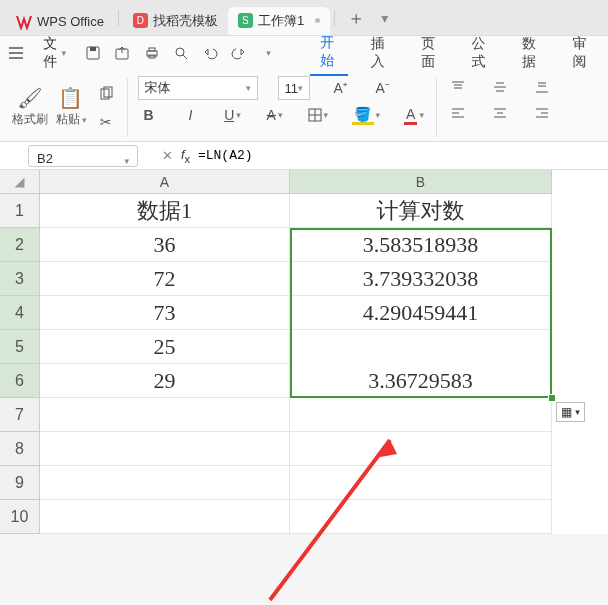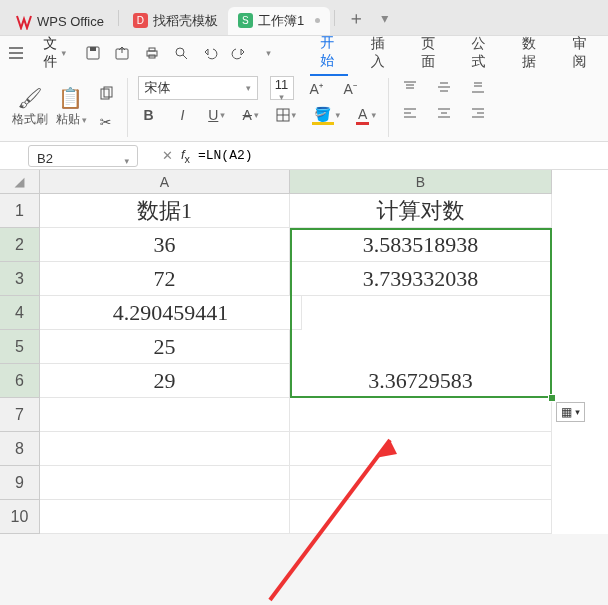--- a/index.html
+++ b/index.html
@@ -22,24 +22,24 @@
   .menu-item { padding: 4px 10px; font-size: 14px; color: #444; border-radius: 4px; }
   .menu-item.active { color: #1a73e8; border-bottom: 2px solid #1a73e8; border-radius:0; }
   .file-label { display:flex; align-items:center; gap:4px; padding:4px 6px; font-size:14px; }
   
   
   .ribbon { display: flex; height: 72px; background: #fafafa; padding: 4px 8px 0; border-bottom: 1px solid #ddd; }
   .grpsep { width:1px; background:#e0e0e0; margin:4px 6px; }
   .rcol { display:flex; flex-direction:column; align-items:center; justify-content:center; gap:2px; padding:0 4px; font-size:12px; color:#555; }
   .rcol .ico { font-size:20px; height:22px; display:flex; align-items:center; }
   .rrow { display:flex; flex-direction:column; gap:4px; padding: 2px 4px; }
-  .rline { display:flex; align-items:center; gap:12px; }
+  .rline { display:flex; gap:20px; }
   .select { display:flex; align-items:center; justify-content:space-between; border:1px solid #ccc; background:#fff; height:24px; padding:0 6px; font-size:13px; }
   .select.font { width: 120px; }
-  .select.size { width: 24px; flex-direction: column; }
+  .select.size { width: 32px; }
   .btn { display:flex; align-items:center; justify-content:center; min-width:22px; height:22px; color:#555; font-size:14px; border-radius:3px; padding:0 2px; }
   .btn .dd { font-size:9px; margin-left:2px; color:#888; }
   
   
   .fxrow { display:flex; align-items:center; height:28px; background:#fff; border-bottom:1px solid #ddd; }
   .namebox { width:110px; display:flex; align-items:flex-end; justify-content:space-between; border:1px solid #ccc; margin:2px 16px 2px 28px; height:22px; padding:0 8px; font-size:13px; background:#fff; border-radius:3px; }
   .fxarea { display:flex; align-items:center; gap:8px; flex:1; padding:0 8px; }
   .fxinput { flex:1; font-size:13px; font-family: "Courier New", monospace; border:none; outline:none; }
   
   
@@ -286,20 +286,21 @@
     <div class="cell cA">36</div>
     <div class="cell cB">3.583518938</div>
     </div>
   <div class="row">
       <div class="rowh sel">3</div>
     <div class="cell cA">72</div>
     <div class="cell cB">3.739332038</div>
     </div>
   <div class="row">
       <div class="rowh sel">4</div>
+    <div class="cell cA">73</div>
     <div class="cell cB">4.290459441</div>
     </div>
   <div class="row">
       <div class="rowh sel">5</div>
     <div class="cell cA">25</div>
     </div>
   <div class="row">
       <div class="rowh sel">6</div>
     <div class="cell cA">29</div>
     <div class="cell cB">3.36729583</div>

